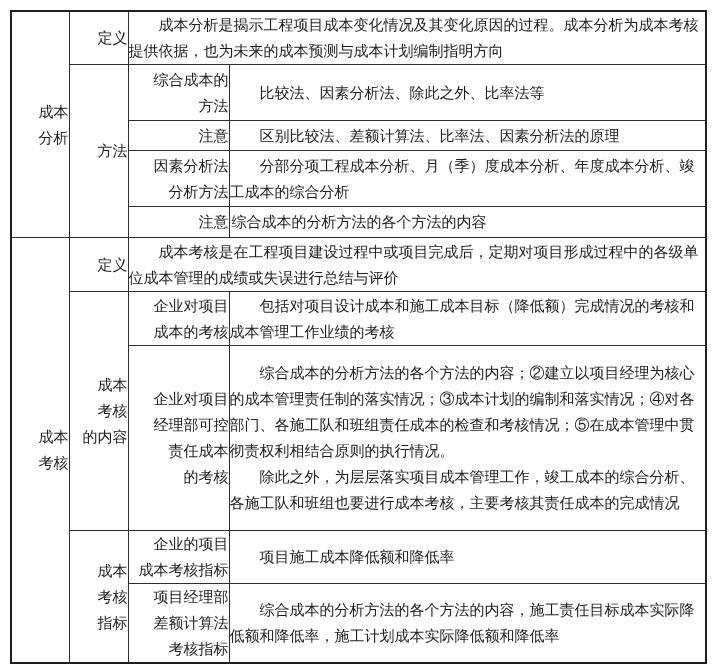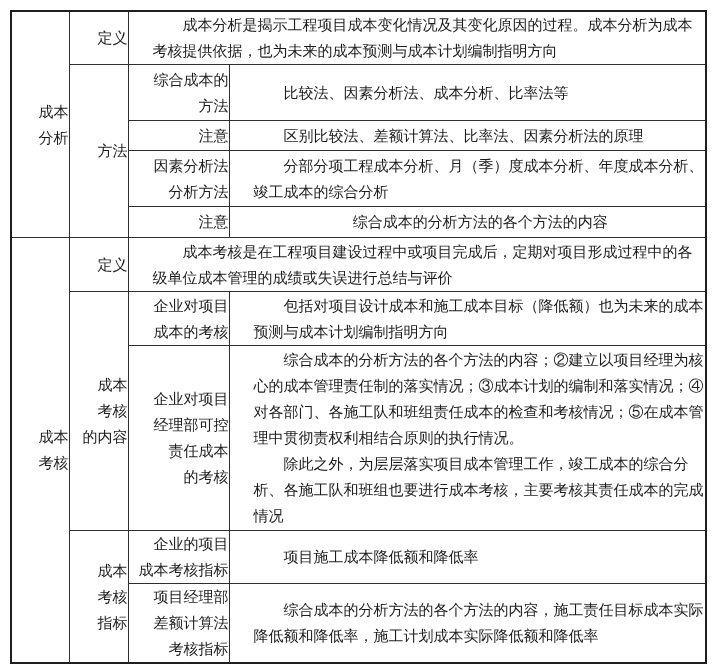--- a/index.html
+++ b/index.html
@@ -40,25 +40,23 @@
     white-space: pre-line;
     padding: 2px 3px;
   }
   td.content {
     text-align: left;
     padding: 2px 8px;
   }
   td.content p {
     margin: 0;
     text-indent: 2em;
-    padding-left: 24px;
   }
   td.content p.no-indent {
     text-indent: 2px;
-    text-align: center;
   }
 </style>
 </head>
 <body>
 
 <div class="page">
   <table class="grid">
     <colgroup>
       <col style="width:58px">
       <col style="width:59px">
@@ -73,21 +71,21 @@
       <td class="lbl">定义</td>
       <td class="content" colspan="2">
         <p>成本分析是揭示工程项目成本变化情况及其变化原因的过程。成本分析为成本考核提供依据，也为未来的成本预测与成本计划编制指明方向</p>
       </td>
     </tr>
     <tr style="height:56px">
       <td class="lbl" rowspan="4">方法</td>
       <td class="lbl">综合成本的
 方法</td>
       <td class="content">
-        <p>比较法、因素分析法、成本分析、比率法等</p>
+        <p>比较法、因素分析法、除此之外、比率法等</p>
       </td>
     </tr>
     <tr style="height:30px">
       <td class="lbl">注意</td>
       <td class="content">
         <p>区别比较法、差额计算法、比率法、因素分析法的原理</p>
       </td>
     </tr>
     <tr style="height:56px">
       <td class="lbl">因素分析法
@@ -111,21 +109,21 @@
         <p>成本考核是在工程项目建设过程中或项目完成后，定期对项目形成过程中的各级单位成本管理的成绩或失误进行总结与评价</p>
       </td>
     </tr>
     <tr style="height:54px">
       <td class="lbl" rowspan="2">成本
 考核
 的内容</td>
       <td class="lbl">企业对项目
 成本的考核</td>
       <td class="content">
-        <p>包括对项目设计成本和施工成本目标（降低额）也为未来的成本预测与成本计划编制指明方向</p>
+        <p>包括对项目设计成本和施工成本目标（降低额）完成情况的考核和成本管理工作业绩的考核</p>
       </td>
     </tr>
     <tr style="height:185px">
       <td class="lbl">企业对项目
 经理部可控
 责任成本
 的考核</td>
       <td class="content">
         <p>综合成本的分析方法的各个方法的内容；②建立以项目经理为核心的成本管理责任制的落实情况；③成本计划的编制和落实情况；④对各部门、各施工队和班组责任成本的检查和考核情况；⑤在成本管理中贯彻责权利相结合原则的执行情况。</p>
         <p>除此之外，为层层落实项目成本管理工作，竣工成本的综合分析、各施工队和班组也要进行成本考核，主要考核其责任成本的完成情况</p>

